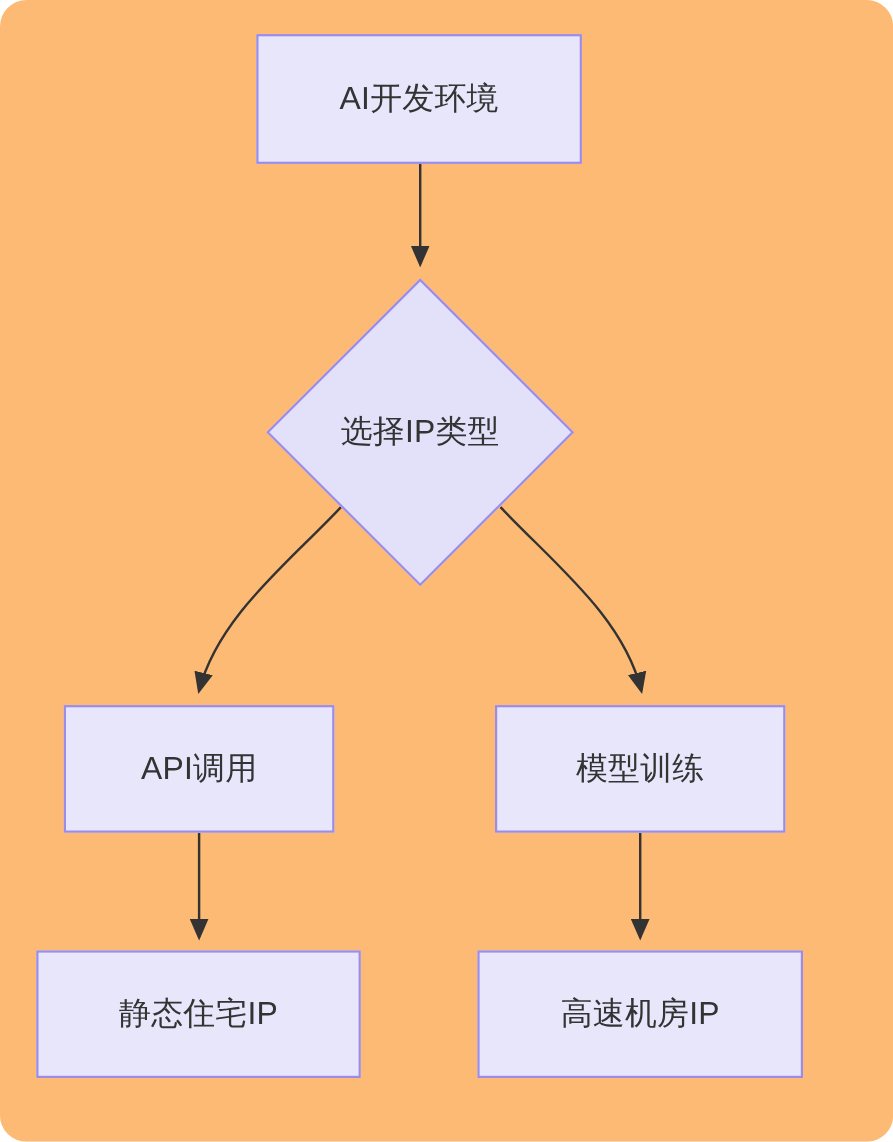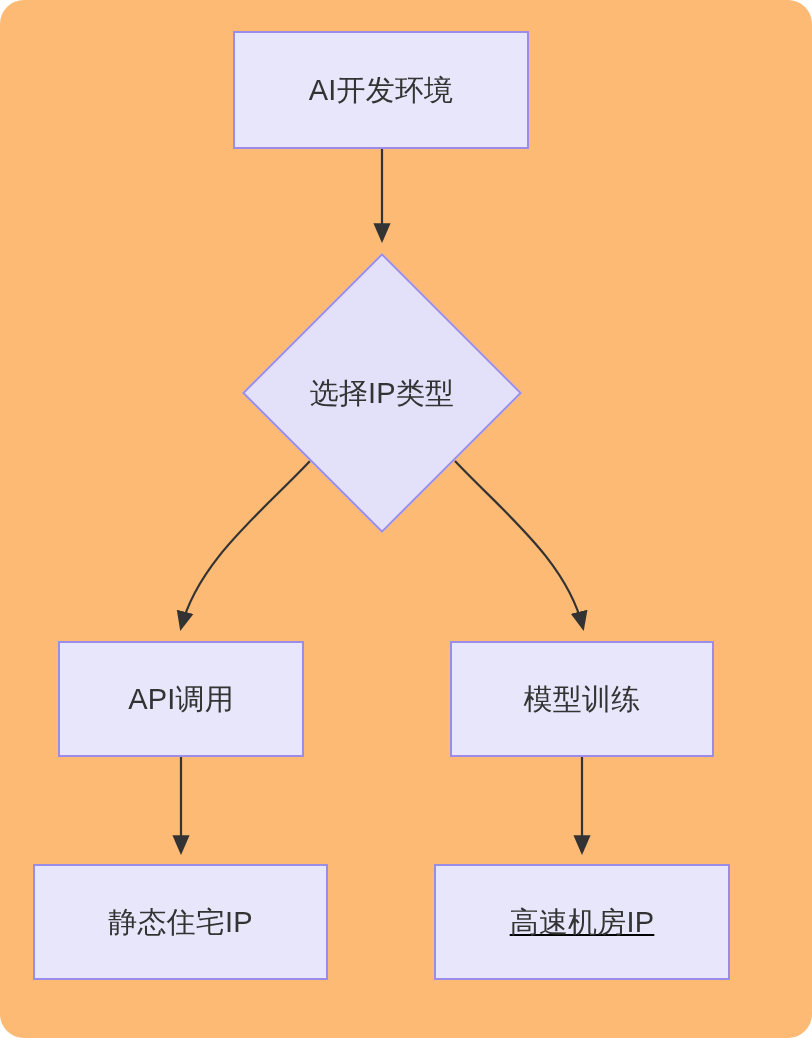--- a/index.html
+++ b/index.html
@@ -82,21 +82,21 @@
     align-items: center;
     justify-content: center;
   }
 
   
   #node-root       { left: 233px; top: 31px;  width: 296px; height: 118px; }
   #node-decision   { left: 242px; top: 253px; width: 280px; height: 280px; }
   #node-api        { left: 58px;  top: 641px; width: 246px; height: 116px; }
   #node-training   { left: 450px; top: 641px; width: 264px; height: 116px; }
   #node-static-ip  { left: 33px;  top: 864px; width: 295px; height: 116px; }
-  #node-datacenter { left: 434px; top: 864px; width: 296px; height: 116px; text-decoration: underline; }
+  #node-datacenter { left: 434px; top: 864px; width: 296px; height: 116px; }
 </style>
 </head>
 <body>
 
 <div id="flowchart-card">
 
   <svg id="edge-layer" viewBox="0 0 812 1038" width="812" height="1038" xmlns="http://www.w3.org/2000/svg">
     <defs>
       <marker id="arrowhead" markerWidth="9" markerHeight="9" refX="7.6" refY="4.5" orient="auto" markerUnits="strokeWidth">
         <path d="M 0 0.6 L 9 4.5 L 0 8.4 z" fill="#333333"></path>

